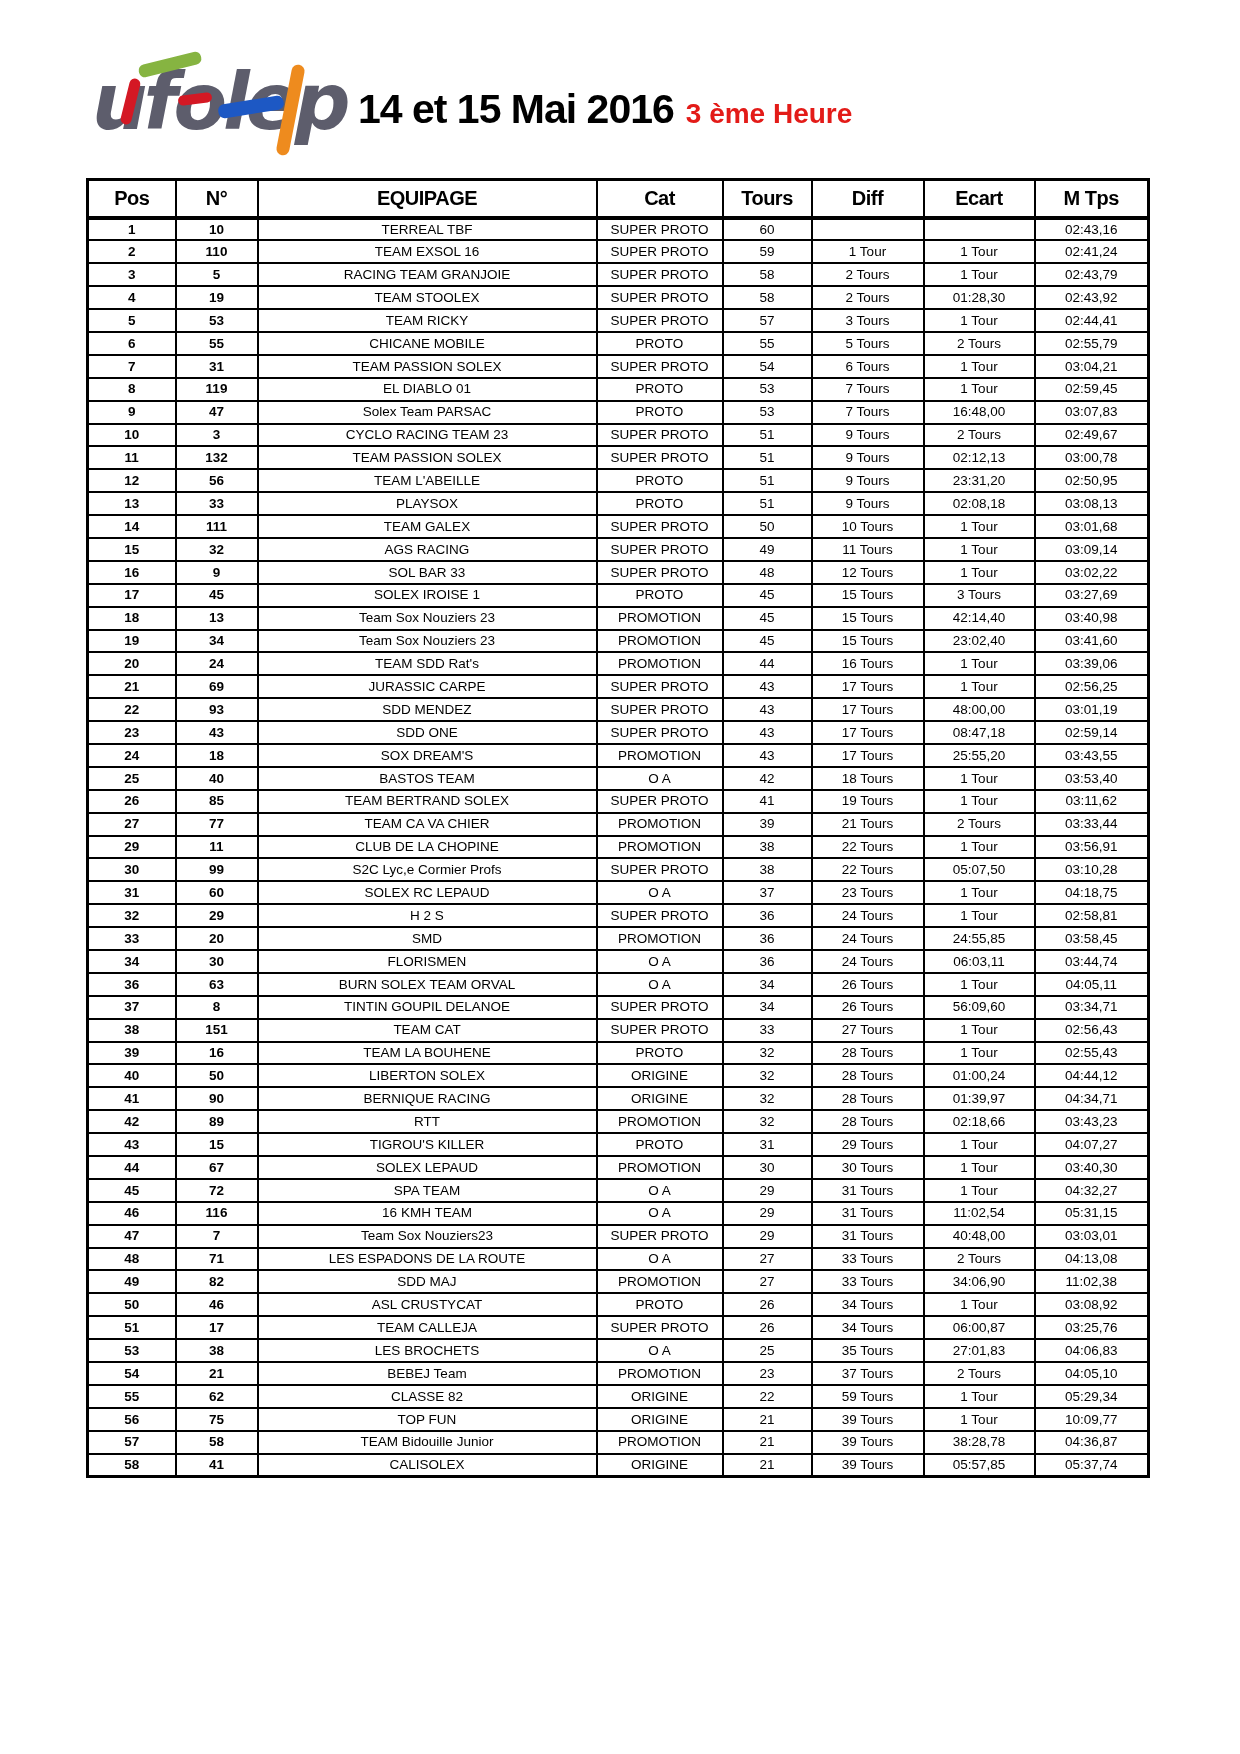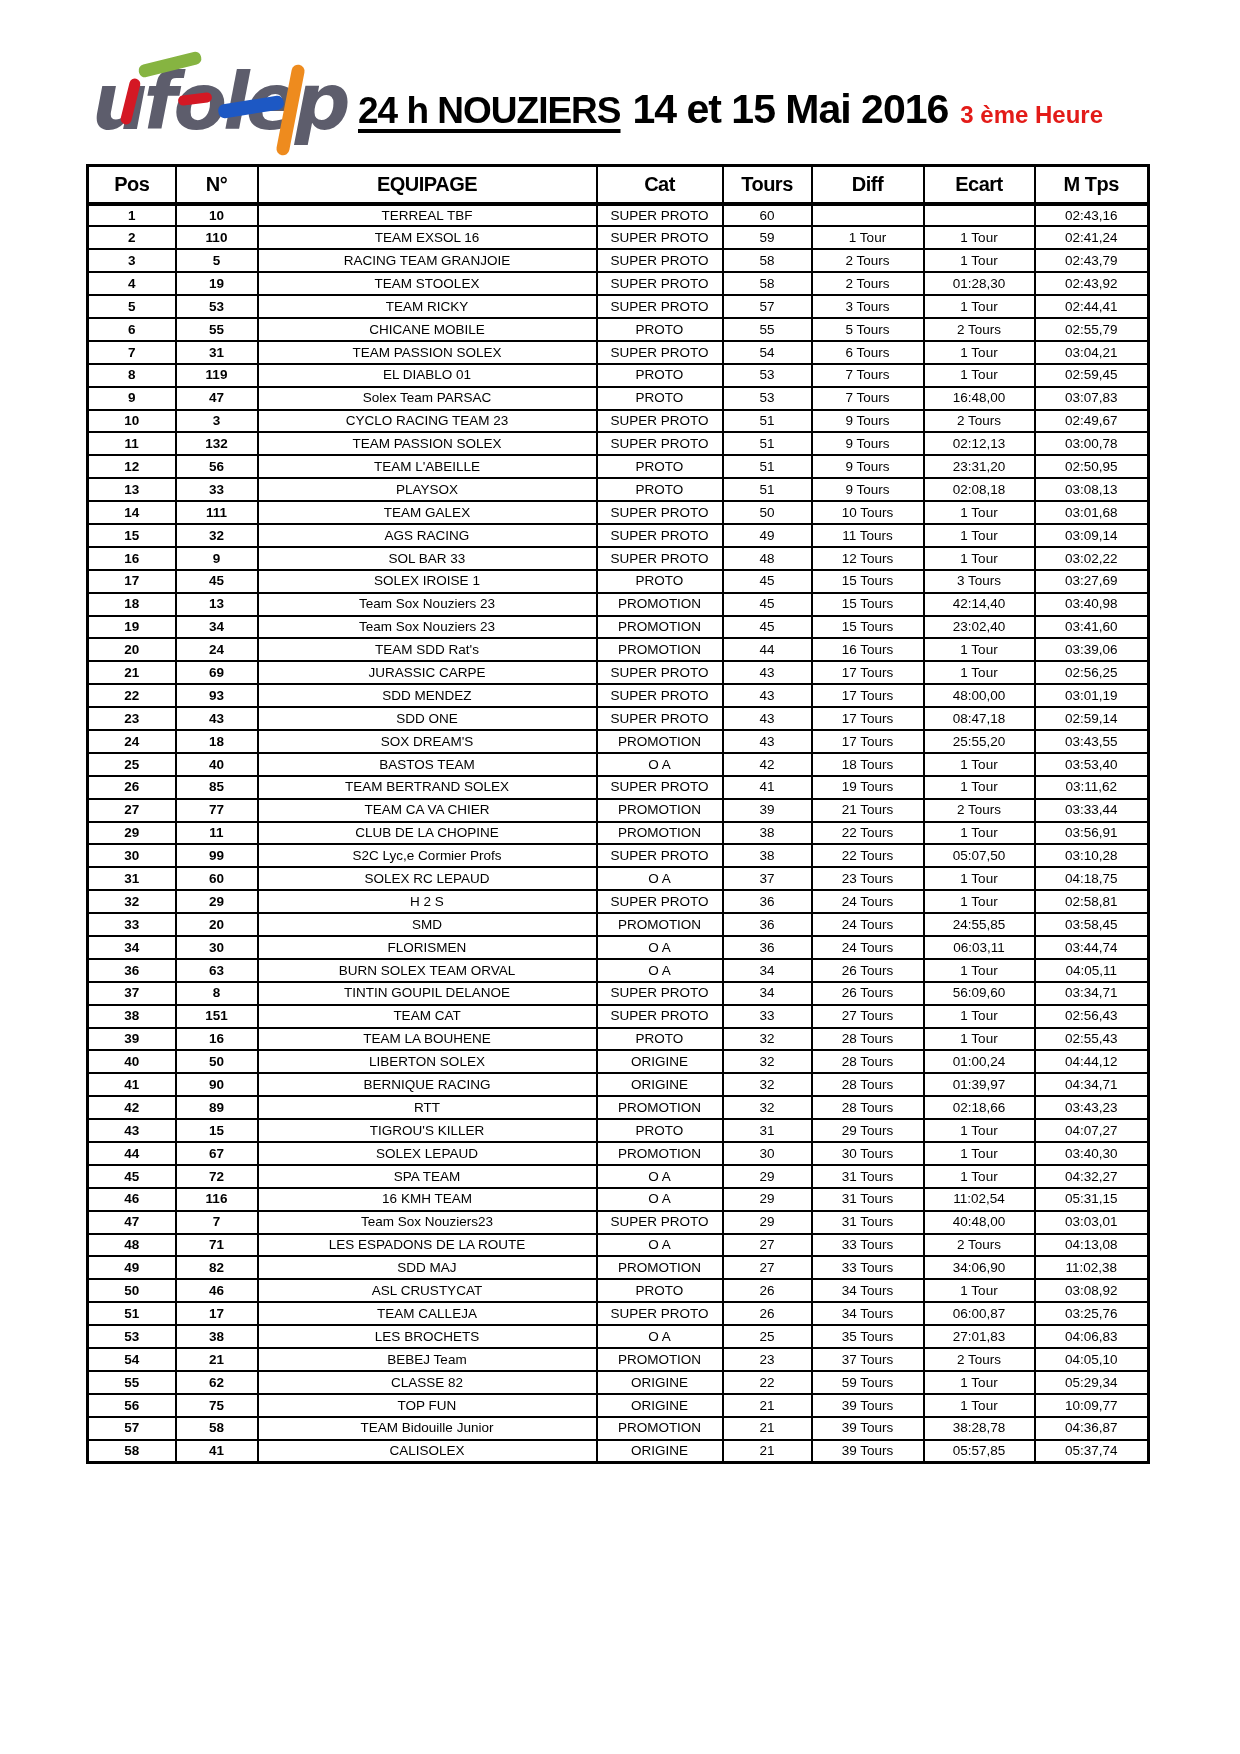--- a/index.html
+++ b/index.html
@@ -53,29 +53,29 @@
     text-decoration:underline;
     text-decoration-thickness:4px;
     text-underline-offset:6px;
   }
   .race-date {
     font-size:41px;
     font-weight:bold;
     letter-spacing:-1px;
   }
   .hour-label {
-    font-size:24px;
+    font-size:28px;
     font-weight:bold;
     letter-spacing:0px;
   }
 
   
   table.results {
     position:absolute;
-    left:86px; top:164px;
+    left:86px; top:178px;
     width:1062px;
     border-collapse:collapse;
     table-layout:fixed;
     border:3px solid #000;
   }
   table.results th {
     border:2px solid #000;
     border-bottom:4px solid #000;
     height:38px;
     font-size:20px;
@@ -106,21 +106,20 @@
   <div class="logo">
     <div class="logo-text">ufolep</div>
     <div class="stroke stroke-u-red" style="background: rgb(212, 24, 36);"></div>
     <div class="stroke stroke-f-green" style="background: rgb(134, 180, 65);"></div>
     <div class="stroke stroke-o-red" style="background: rgb(212, 24, 36);"></div>
     <div class="stroke stroke-e-blue" style="background: rgb(29, 88, 196);"></div>
     <div class="stroke stroke-p-orange" style="background: rgb(238, 139, 30);"></div>
   </div>
 
   <div class="title-line">
-    <span class="race-title">24 h NOUZIERS</span>
     <span class="race-date">14 et 15 Mai 2016</span>
     <span class="hour-label" style="color: rgb(227, 27, 24);">3 ème Heure</span>
   </div>
 
   <table class="results">
     <colgroup>
         <col style="width: 88px;">
         <col style="width: 82px;">
         <col style="width: 339px;">
         <col style="width: 126px;">

